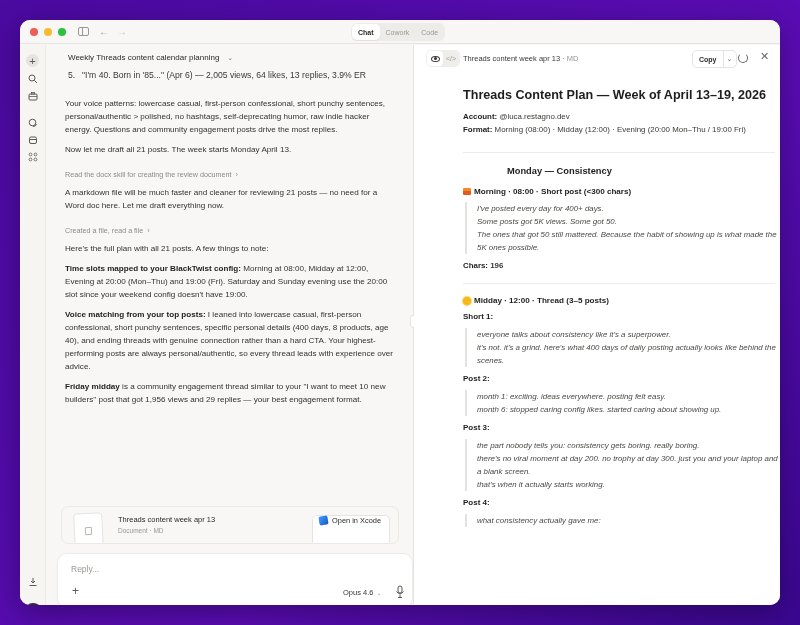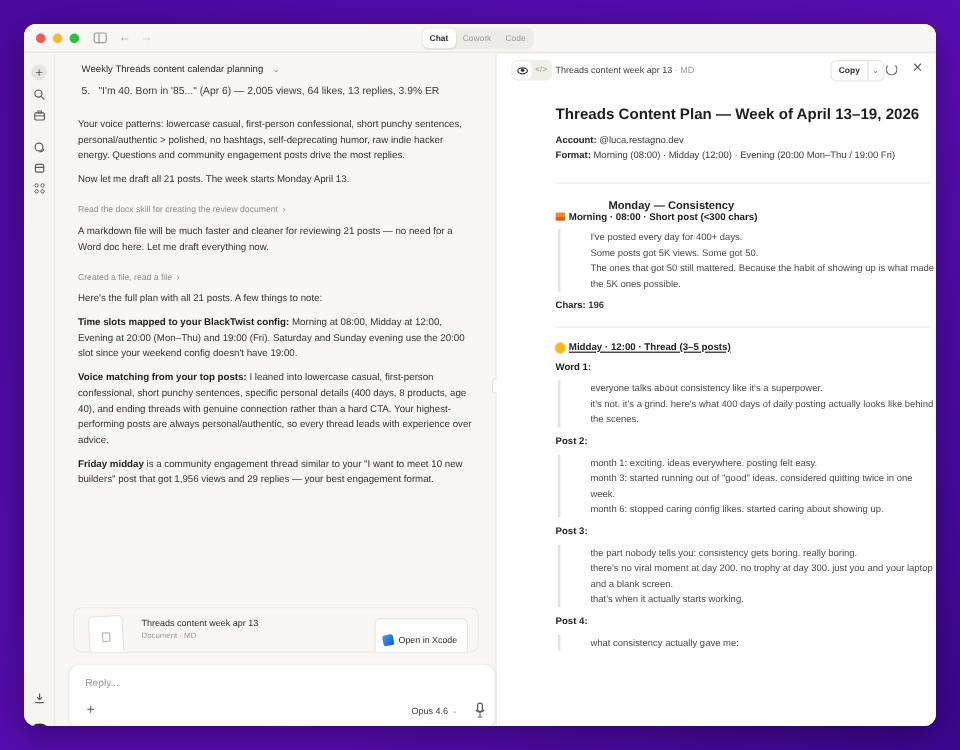--- a/index.html
+++ b/index.html
@@ -62,21 +62,21 @@
     position: absolute; left: 12px; top: 6px; width: 29px; height: 36px; background: #ffffff;
     border: 1px solid #e6e4e0; border-radius: 4px; transform: rotate(-3deg);
     display: flex; align-items: center; justify-content: center;
   }
   .file-glyph { width: 7px; height: 8px; border: 1px solid #b9b7b2; border-radius: 1px; }
   .file-name { position: absolute; left: 56px; top: 8px; font-size: 7.5px; color: #2a2a28; }
   .file-meta { position: absolute; left: 56px; top: 20px; font-size: 6.5px; color: #9a9893; }
   .xcode-btn {
     position: absolute; right: 8px; top: 8px; height: 36px; padding: 0 8px 0 6px;
     border: 1px solid #e6e4e0; border-radius: 5px; background: #fff; font-size: 7.4px; color: #2a2a28;
-    display: flex; align-items: center; gap: 4px;
+    display: flex; align-items: flex-start; gap: 4px;
   }
   .xcode-icon { width: 9px; height: 9px; border-radius: 2px; background: linear-gradient(135deg, #3fa0ff, #1456c9); transform: rotate(-10deg); }
 
   .composer {
     position: absolute; left: 10px; top: 508px; width: 356px; height: 55px;
     background: #ffffff; border-radius: 10px; border: 1px solid #eeece8;
     box-shadow: 0 1px 3px rgba(0,0,0,0.04);
   }
   .reply-input { position: absolute; left: 13px; top: 10px; width: 250px; border: 0; outline: none; font-size: 8.5px; color: #33322f; background: transparent; font-family: "Liberation Sans", sans-serif; }
   .reply-input::placeholder { color: #9a9893; }
@@ -102,25 +102,25 @@
   .copy-btn { font-size: 7px; font-weight: bold; color: #2a2a28; padding: 0 6px; height: 100%; display: flex; align-items: center; border-right: 1px solid #e6e4e0; }
   .copy-chev { width: 12px; display: flex; align-items: center; justify-content: center; font-size: 7px; color: #6a6863; }
   .refresh-icon { position: absolute; left: 324px; top: 8px; width: 10px; height: 10px; border: 1.2px solid #6a6863; border-radius: 50%; border-top-color: transparent; }
   .close-icon { position: absolute; left: 346px; top: 5px; font-size: 11px; color: #6a6863; }
 
   .doc-content { position: absolute; left: 49px; top: 43px; width: 320px; }
   .doc-h1 { font-size: 12.6px; font-weight: bold; color: #1f1e1c; margin-bottom: 8px; }
   .meta-line { font-size: 7.9px; line-height: 13px; color: #3a3935; }
   .meta-line b { color: #1f1e1c; }
   .hr { height: 1px; background: #ececea; margin: 16px 0 13px; width: 312px; }
-  .doc-h2 { font-size: 9.3px; font-weight: bold; color: #1f1e1c; margin-bottom: 0; padding-left: 44px; }
+  .doc-h2 { font-size: 9.3px; font-weight: bold; color: #1f1e1c; margin-bottom: 11px; padding-left: 44px; }
   .doc-h3 { font-size: 8.1px; font-weight: bold; color: #1f1e1c; margin-bottom: 6px; display: flex; align-items: center; gap: 3px; }
   .emoji-sunrise { width: 8px; height: 7px; background: linear-gradient(#f08a2a 50%, #e25a1c 50%); border-radius: 1px; display: inline-block; }
   .emoji-sun { width: 8px; height: 8px; background: #f6b81d; border-radius: 50%; display: inline-block; box-shadow: 0 0 0 1px #fbd866; }
-  .quote { border-left: 2px solid #e4e2de; padding-left: 25px; font-size: 7.9px; line-height: 13px; color: #4a4945; margin: 0 0 7px 2px; }
+  .quote { border-left: 2px solid #e4e2de; padding-left: 10px; font-size: 7.9px; line-height: 13px; color: #4a4945; margin: 0 0 7px 2px; font-style: italic; }
   .post-label { font-size: 8px; font-weight: bold; color: #1f1e1c; margin: 0 0 7px; }
   .chars { font-size: 7.9px; color: #3a3935; margin-top: 4px; font-weight: bold; }
   .chars b { color: #1f1e1c; }
 </style>
 </head>
 <body>
 
 <div class="window">
 
   <div class="titlebar">
@@ -292,35 +292,34 @@
       </div>
       <div class="quote">
         <div>I've posted every day for 400+ days.</div>
         <div>Some posts got 5K views. Some got 50.</div>
         <div>The ones that got 50 still mattered. Because the habit of showing up is what made the 5K ones possible.</div>
       </div>
       <div class="chars"><b>Chars:</b><span> 196</span></div>
 
       <div class="hr" style="margin:13px 0 12px;"></div>
 
-      <div class="doc-h3" style="margin-bottom:7px;text-decoration:underline;">
+      <div class="doc-h3" style="margin-bottom:7px;">
         <span class="emoji-sun"></span>
         <span>Midday · 12:00 · Thread (3–5 posts)</span>
       </div>
 
-      <div class="post-label">Word 1:</div>
+      <div class="post-label">Short 1:</div>
       <div class="quote">
         <div>everyone talks about consistency like it's a superpower.</div>
         <div>it's not. it's a grind. here's what 400 days of daily posting actually looks like behind the scenes.</div>
       </div>
 
       <div class="post-label">Post 2:</div>
       <div class="quote">
         <div>month 1: exciting. ideas everywhere. posting felt easy.</div>
-        <div>month 3: started running out of "good" ideas. considered quitting twice in one week.</div>
         <div>month 6: stopped caring config likes. started caring about showing up.</div>
       </div>
 
       <div class="post-label">Post 3:</div>
       <div class="quote">
         <div>the part nobody tells you: consistency gets boring. really boring.</div>
         <div>there's no viral moment at day 200. no trophy at day 300. just you and your laptop and a blank screen.</div>
         <div>that's when it actually starts working.</div>
       </div>
 

